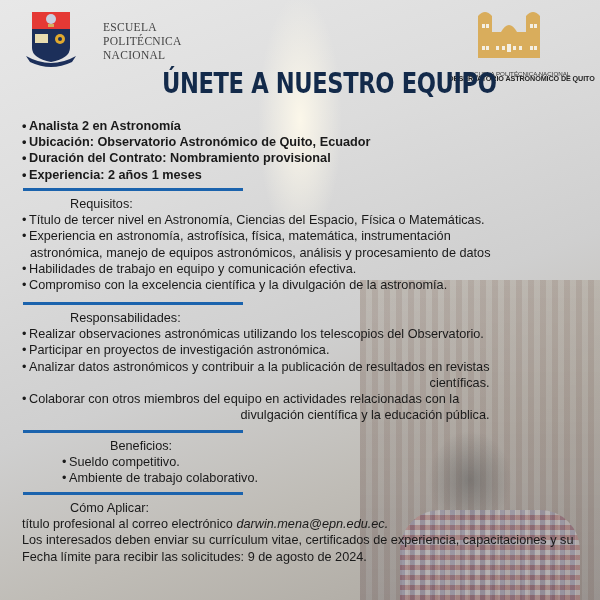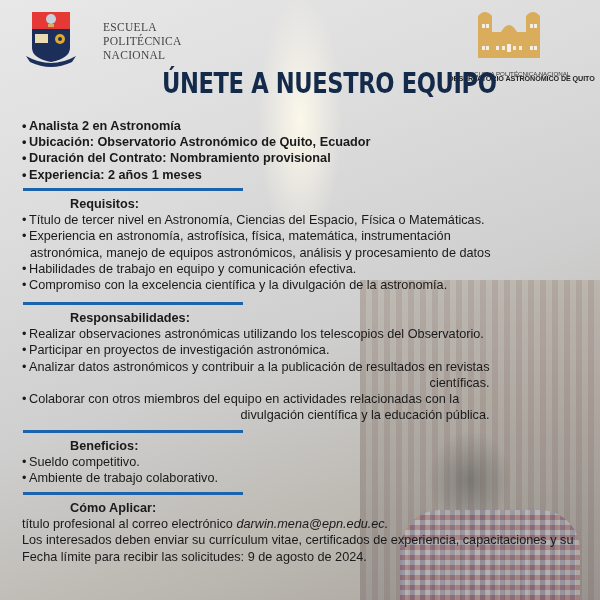--- a/index.html
+++ b/index.html
@@ -41,21 +41,21 @@
   .oaq-sub { position:absolute; left:448px; top:70px; width:140px; text-align:center; font-size:6.2px; color:#333; white-space:nowrap; }
 
   .headline {
     position:absolute; left:162px; top:66px;
     font-family:"DejaVu Sans", sans-serif; font-weight:bold;
     font-size:29px; color:#132a4a; letter-spacing:-0.5px;
     transform:scaleX(0.78); transform-origin:left top; white-space:nowrap;
   }
 
   .section { position:absolute; left:22px; font-size:12.7px; line-height:16.2px; }
-  .section .head { font-weight:bold;padding-left:48px; }
+  .section .head { font-weight:normal;padding-left:48px; }
   .bullet { white-space:nowrap; }
   .bullet .dot { display:inline-block; width:7px; }
   .bullet.indent { padding-left:8px;text-align:right; }
   .divider { position:absolute; left:23px; width:220px; height:3px; background:#1b63ad; }
   .email { font-style:italic; }
 </style>
 </head>
 <body>
 
 <div class="bg"></div>
@@ -132,21 +132,21 @@
     <div class="head">Responsabilidades:</div>
     <div class="bullet"><span class="dot">•</span><span>Realizar observaciones astronómicas utilizando los telescopios del Observatorio.</span></div>
     <div class="bullet"><span class="dot">•</span><span>Participar en proyectos de investigación astronómica.</span></div>
     <div class="bullet"><span class="dot">•</span><span>Analizar datos astronómicos y contribuir a la publicación de resultados en revistas</span></div>
     <div class="bullet indent"><span>científicas.</span></div>
     <div class="bullet"><span class="dot">•</span><span>Colaborar con otros miembros del equipo en actividades relacionadas con la</span></div>
     <div class="bullet indent"><span>divulgación científica y la educación pública.</span></div>
   </div>
   <div class="divider" style="top:430px;"></div>
 
-  <div class="section" style="top:438px;">
+  <div class="section" style="top:438px;margin-left:40px;">
     <div class="head">Beneficios:</div>
     <div class="bullet"><span class="dot">•</span><span>Sueldo competitivo.</span></div>
     <div class="bullet"><span class="dot">•</span><span>Ambiente de trabajo colaborativo.</span></div>
   </div>
   <div class="divider" style="top:492px;"></div>
 
   <div class="section" style="top:500px;">
     <div class="head">Cómo Aplicar:</div>
     <div class="bullet"><span>título profesional al correo electrónico </span><span class="email">darwin.mena@epn.edu.ec.</span></div>
     <div class="bullet">Los interesados deben enviar su currículum vitae, certificados de experiencia, capacitaciones y su</div>

